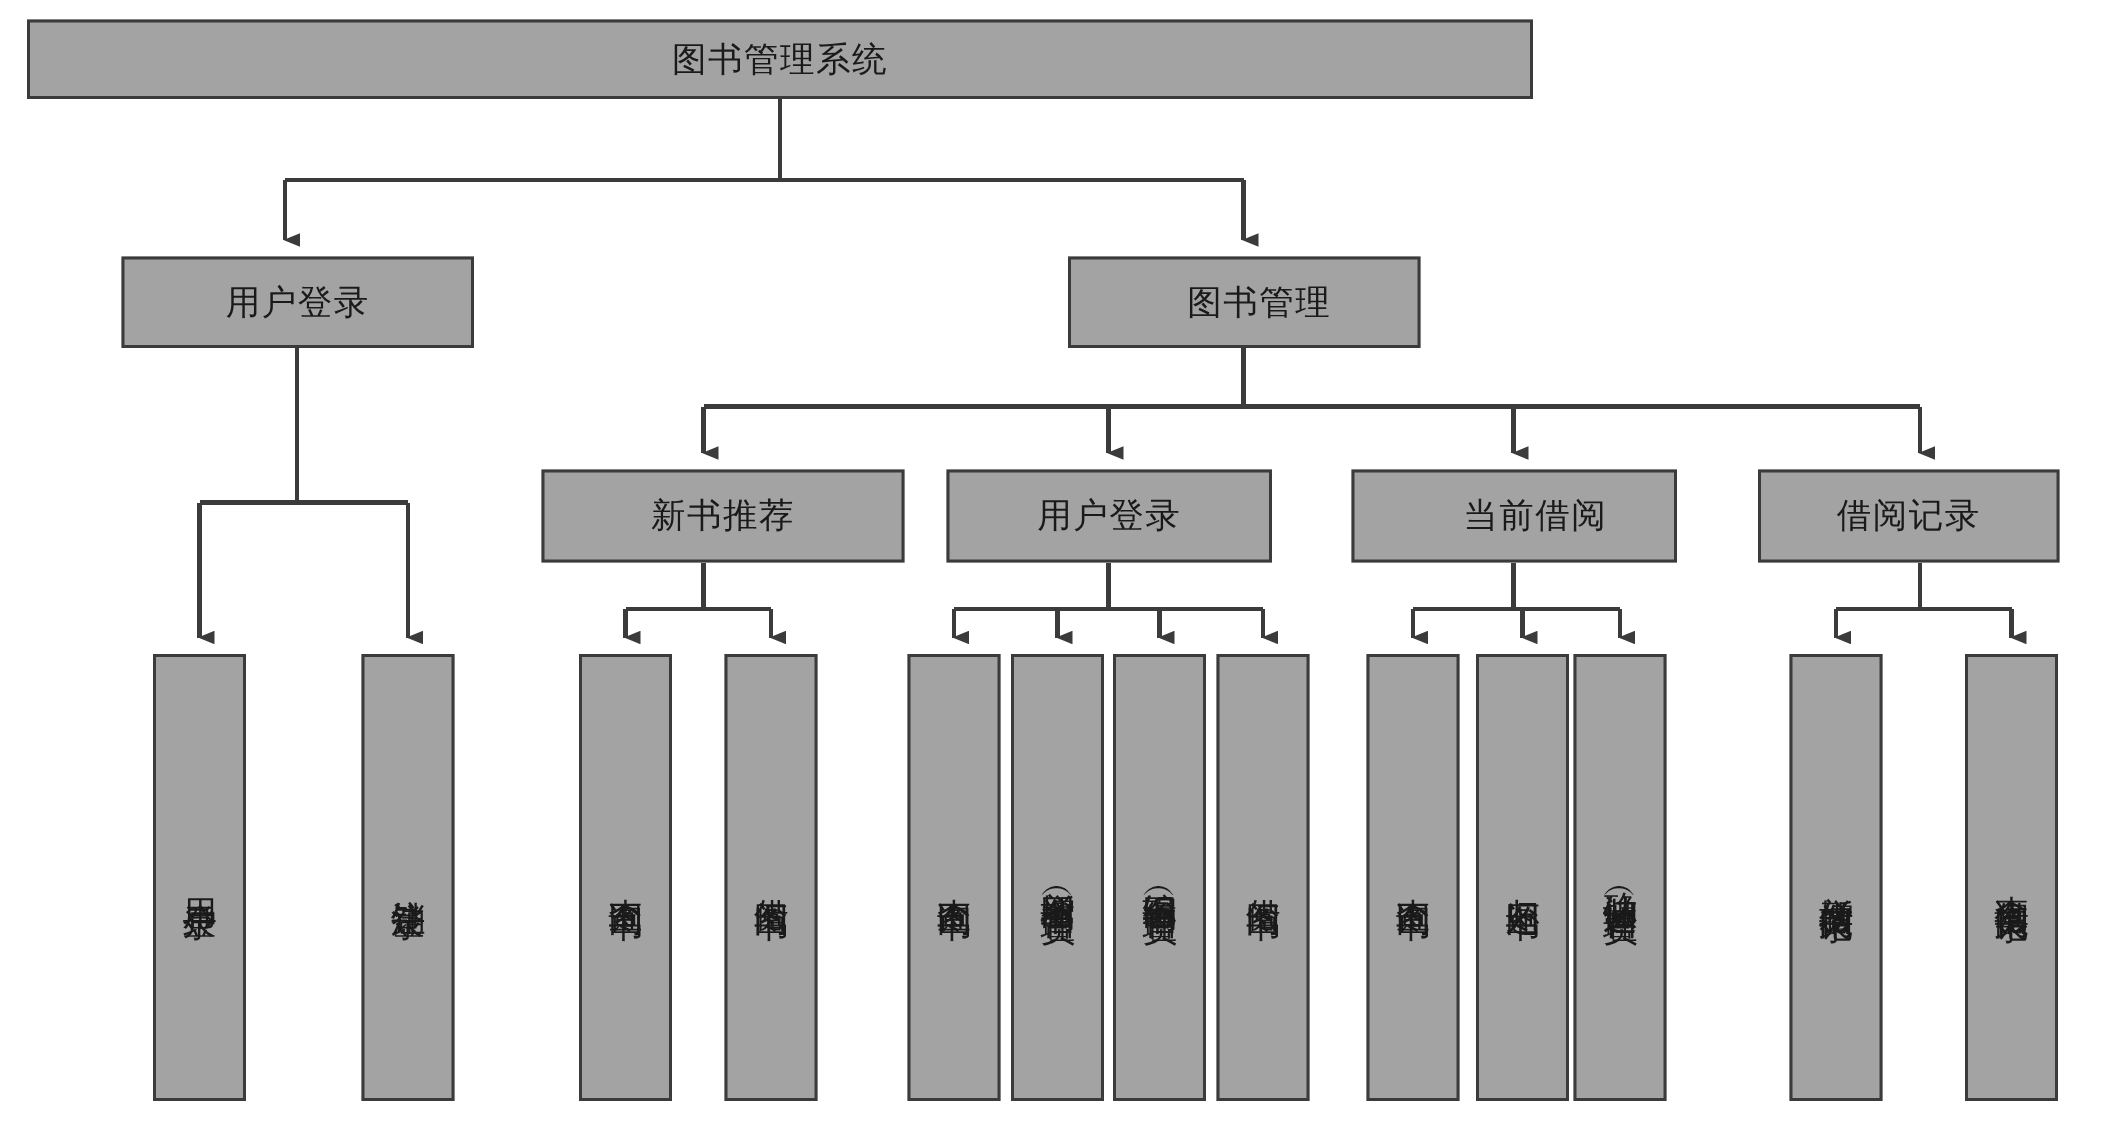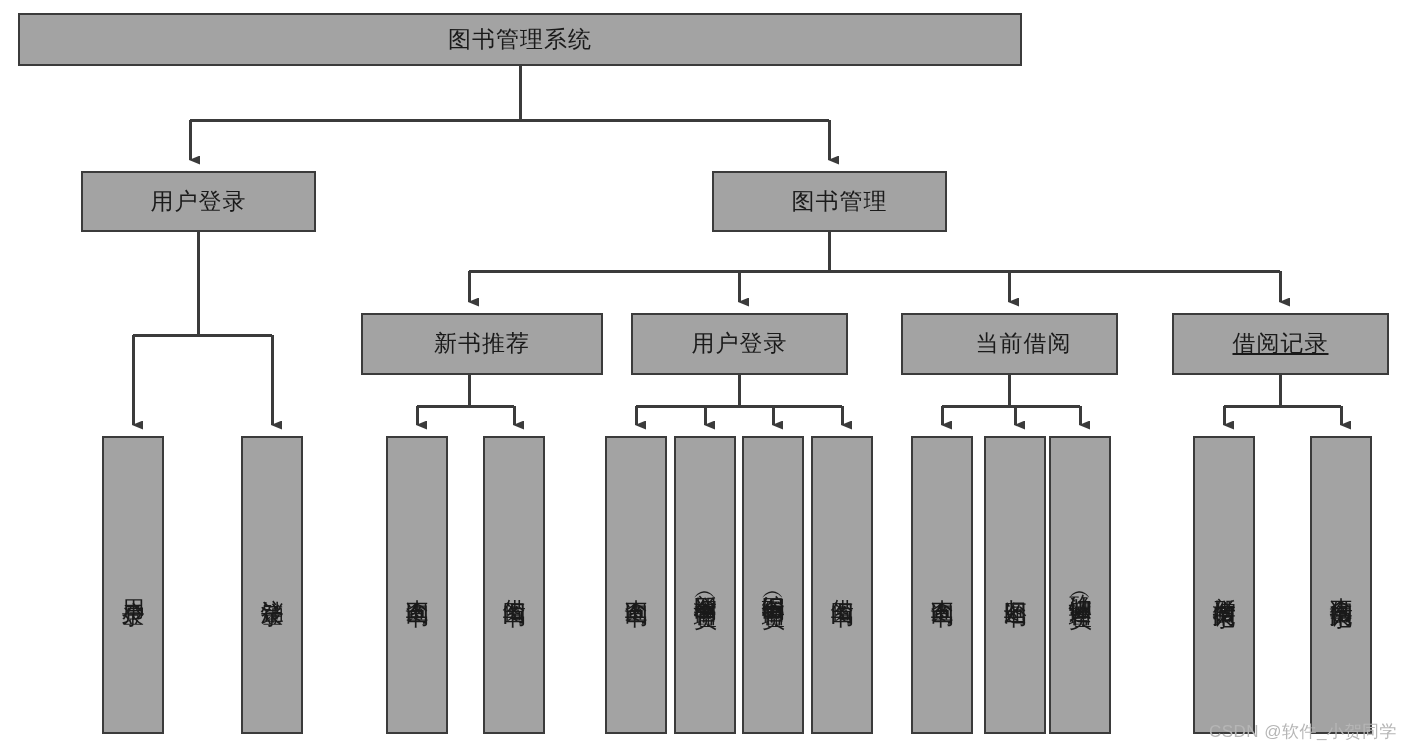--- a/index.html
+++ b/index.html
@@ -137,21 +137,21 @@
       </div>
       <div class="node horizontal" style="left: 361px; top: 313px; width: 242px; height: 62px;">
         <span class="node-label">新书推荐</span>
       </div>
       <div class="node horizontal" style="left: 631px; top: 313px; width: 217px; height: 62px;">
         <span class="node-label">用户登录</span>
       </div>
       <div class="node horizontal" style="left: 901px; top: 313px; width: 217px; height: 62px; padding-left: 28px;">
         <span class="node-label">当前借阅</span>
       </div>
-      <div class="node horizontal" style="left: 1172px; top: 313px; width: 217px; height: 62px; text-decoration: underline;">
+      <div class="node horizontal" style="left: 1172px; top: 313px; width: 201px; height: 62px;">
         <span class="node-label">借阅记录</span>
       </div>
       <div class="node vertical" style="left: 102px; top: 436px; width: 62px; height: 298px;">
         <span class="node-label">用户登录</span>
       </div>
       <div class="node vertical" style="left: 241px; top: 436px; width: 62px; height: 298px;">
         <span class="node-label">注销登录</span>
       </div>
       <div class="node vertical" style="left: 386px; top: 436px; width: 62px; height: 298px;">
         <span class="node-label">查询图书</span>
@@ -181,14 +181,13 @@
         <span class="node-label">确认归还（管理员）</span>
       </div>
       <div class="node vertical" style="left: 1193px; top: 436px; width: 62px; height: 298px;">
         <span class="node-label">新增借阅记录</span>
       </div>
       <div class="node vertical" style="left: 1310px; top: 436px; width: 62px; height: 298px;">
         <span class="node-label">查询借阅记录</span>
       </div>
     </div>
 
-  <div id="watermark">CSDN @软件_小贺同学</div>
 </div>
 
 </body></html>

